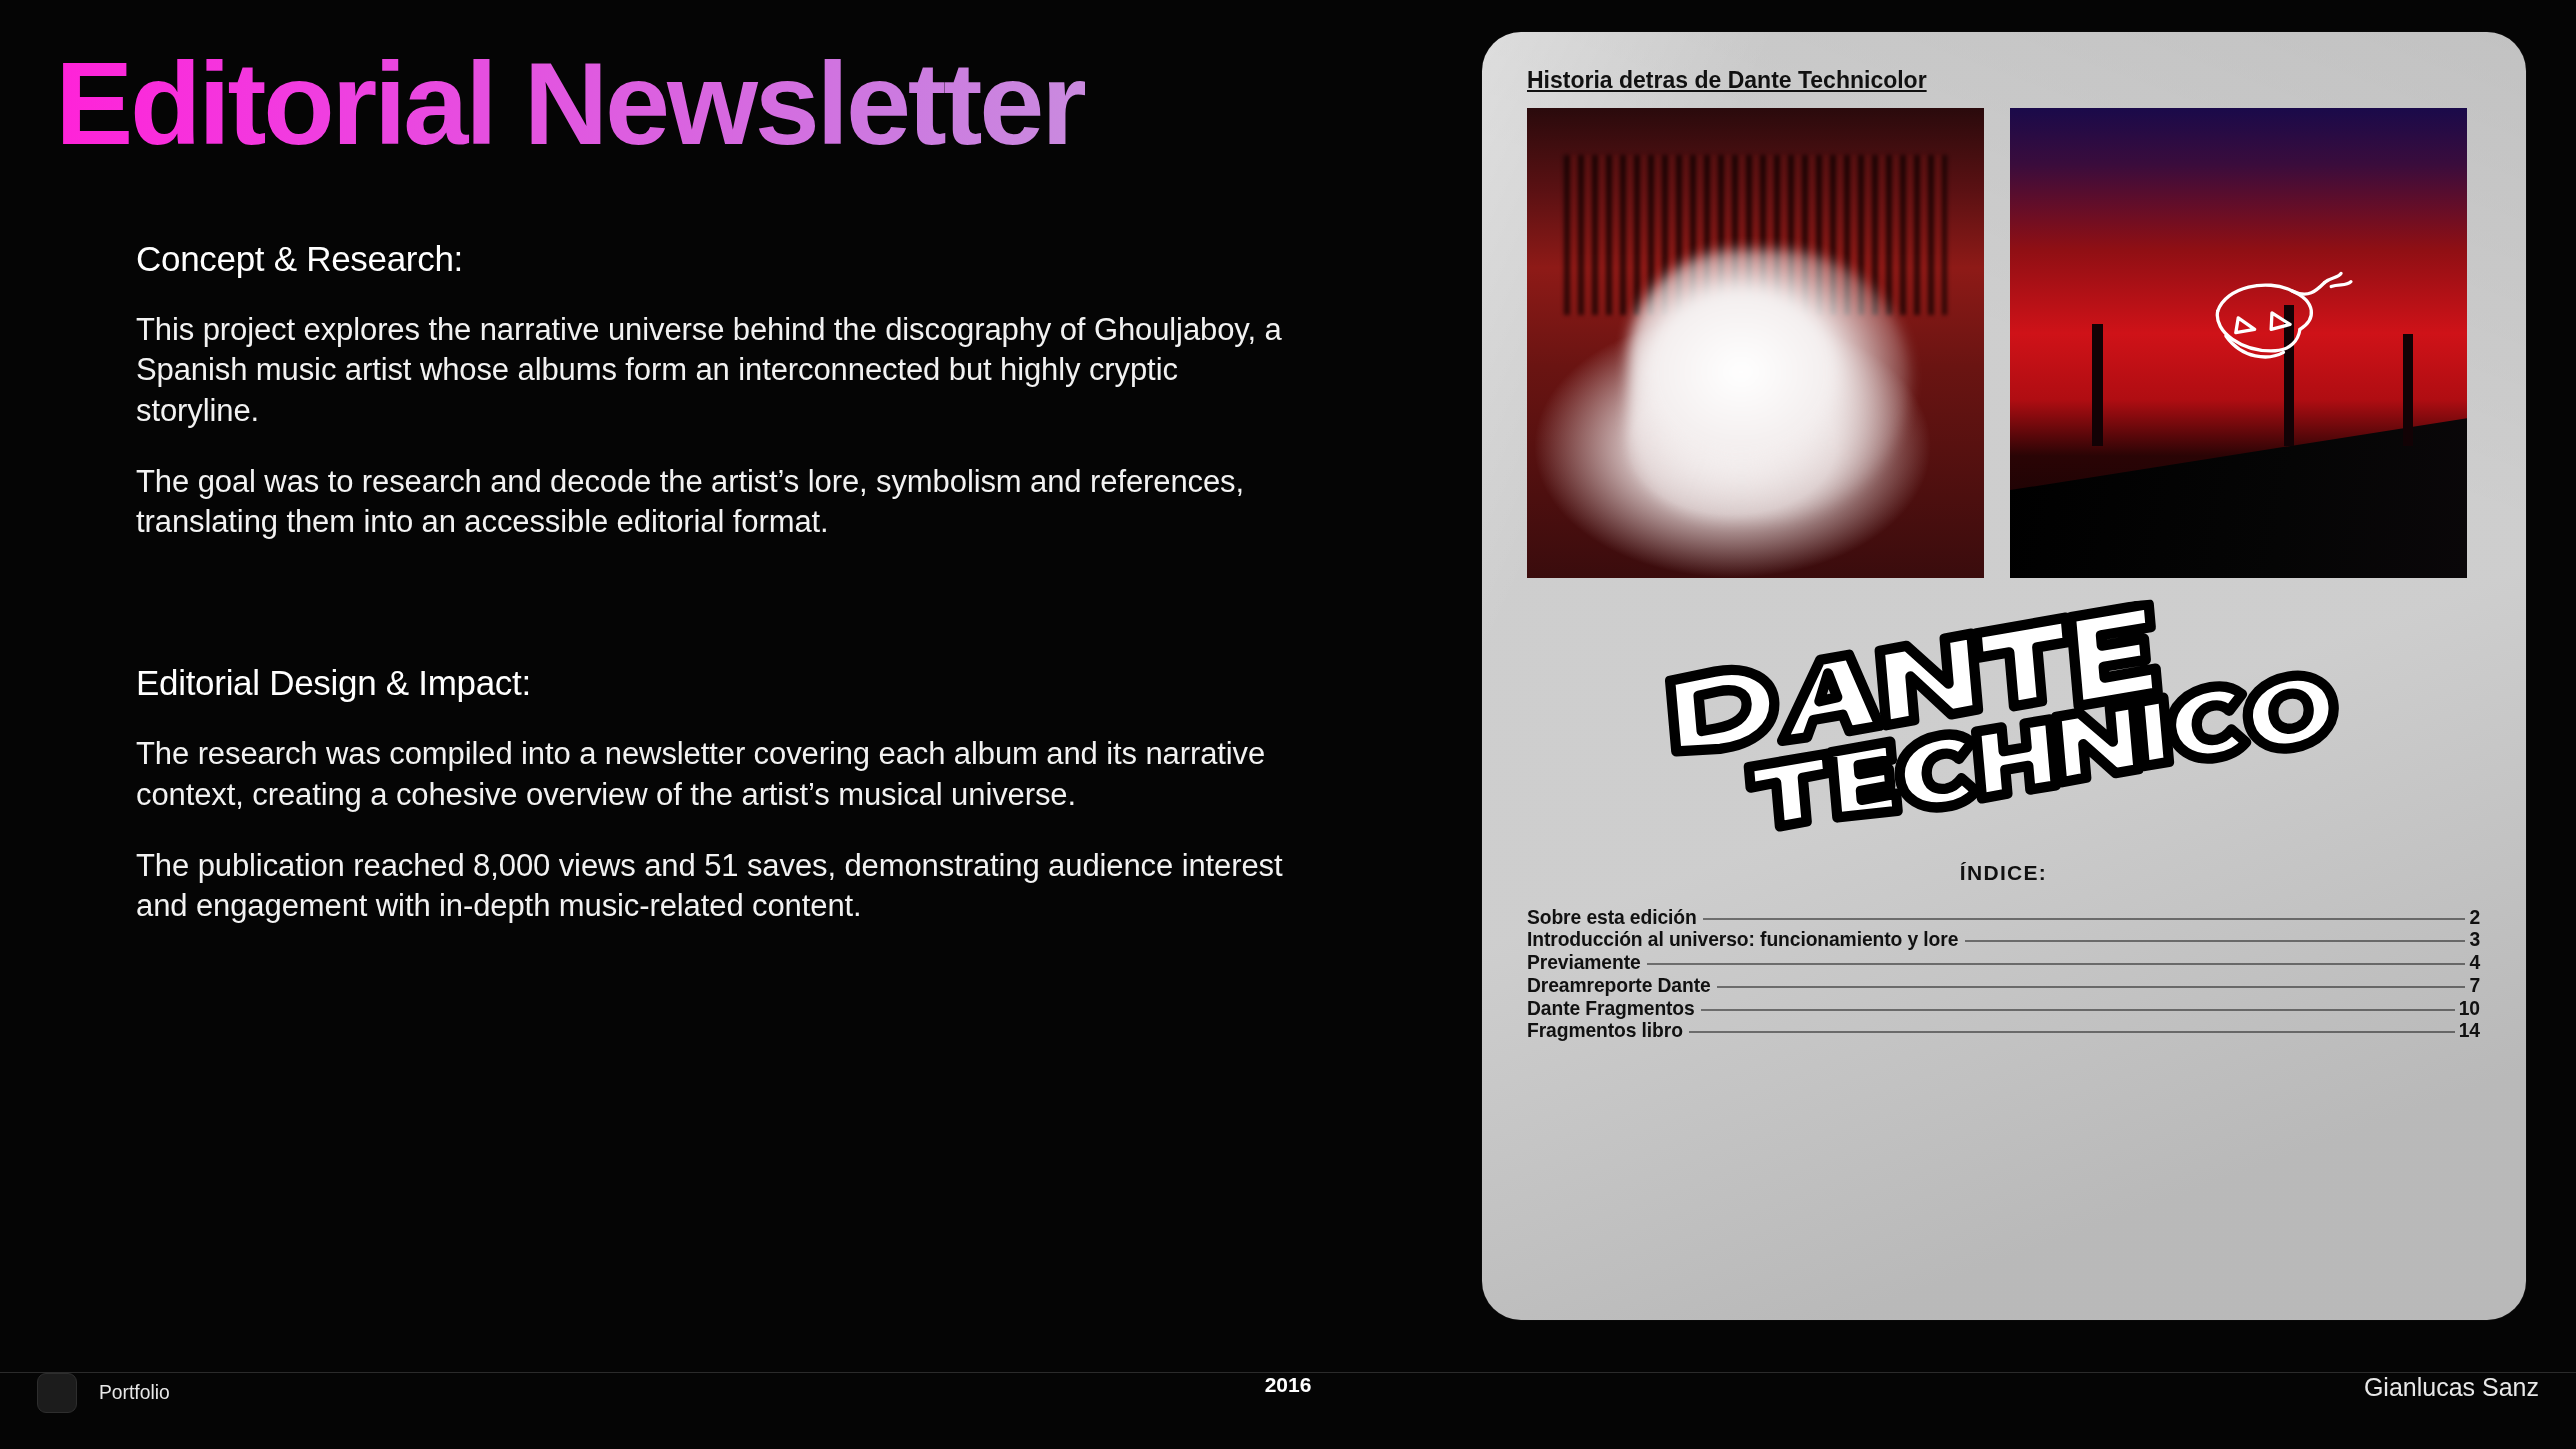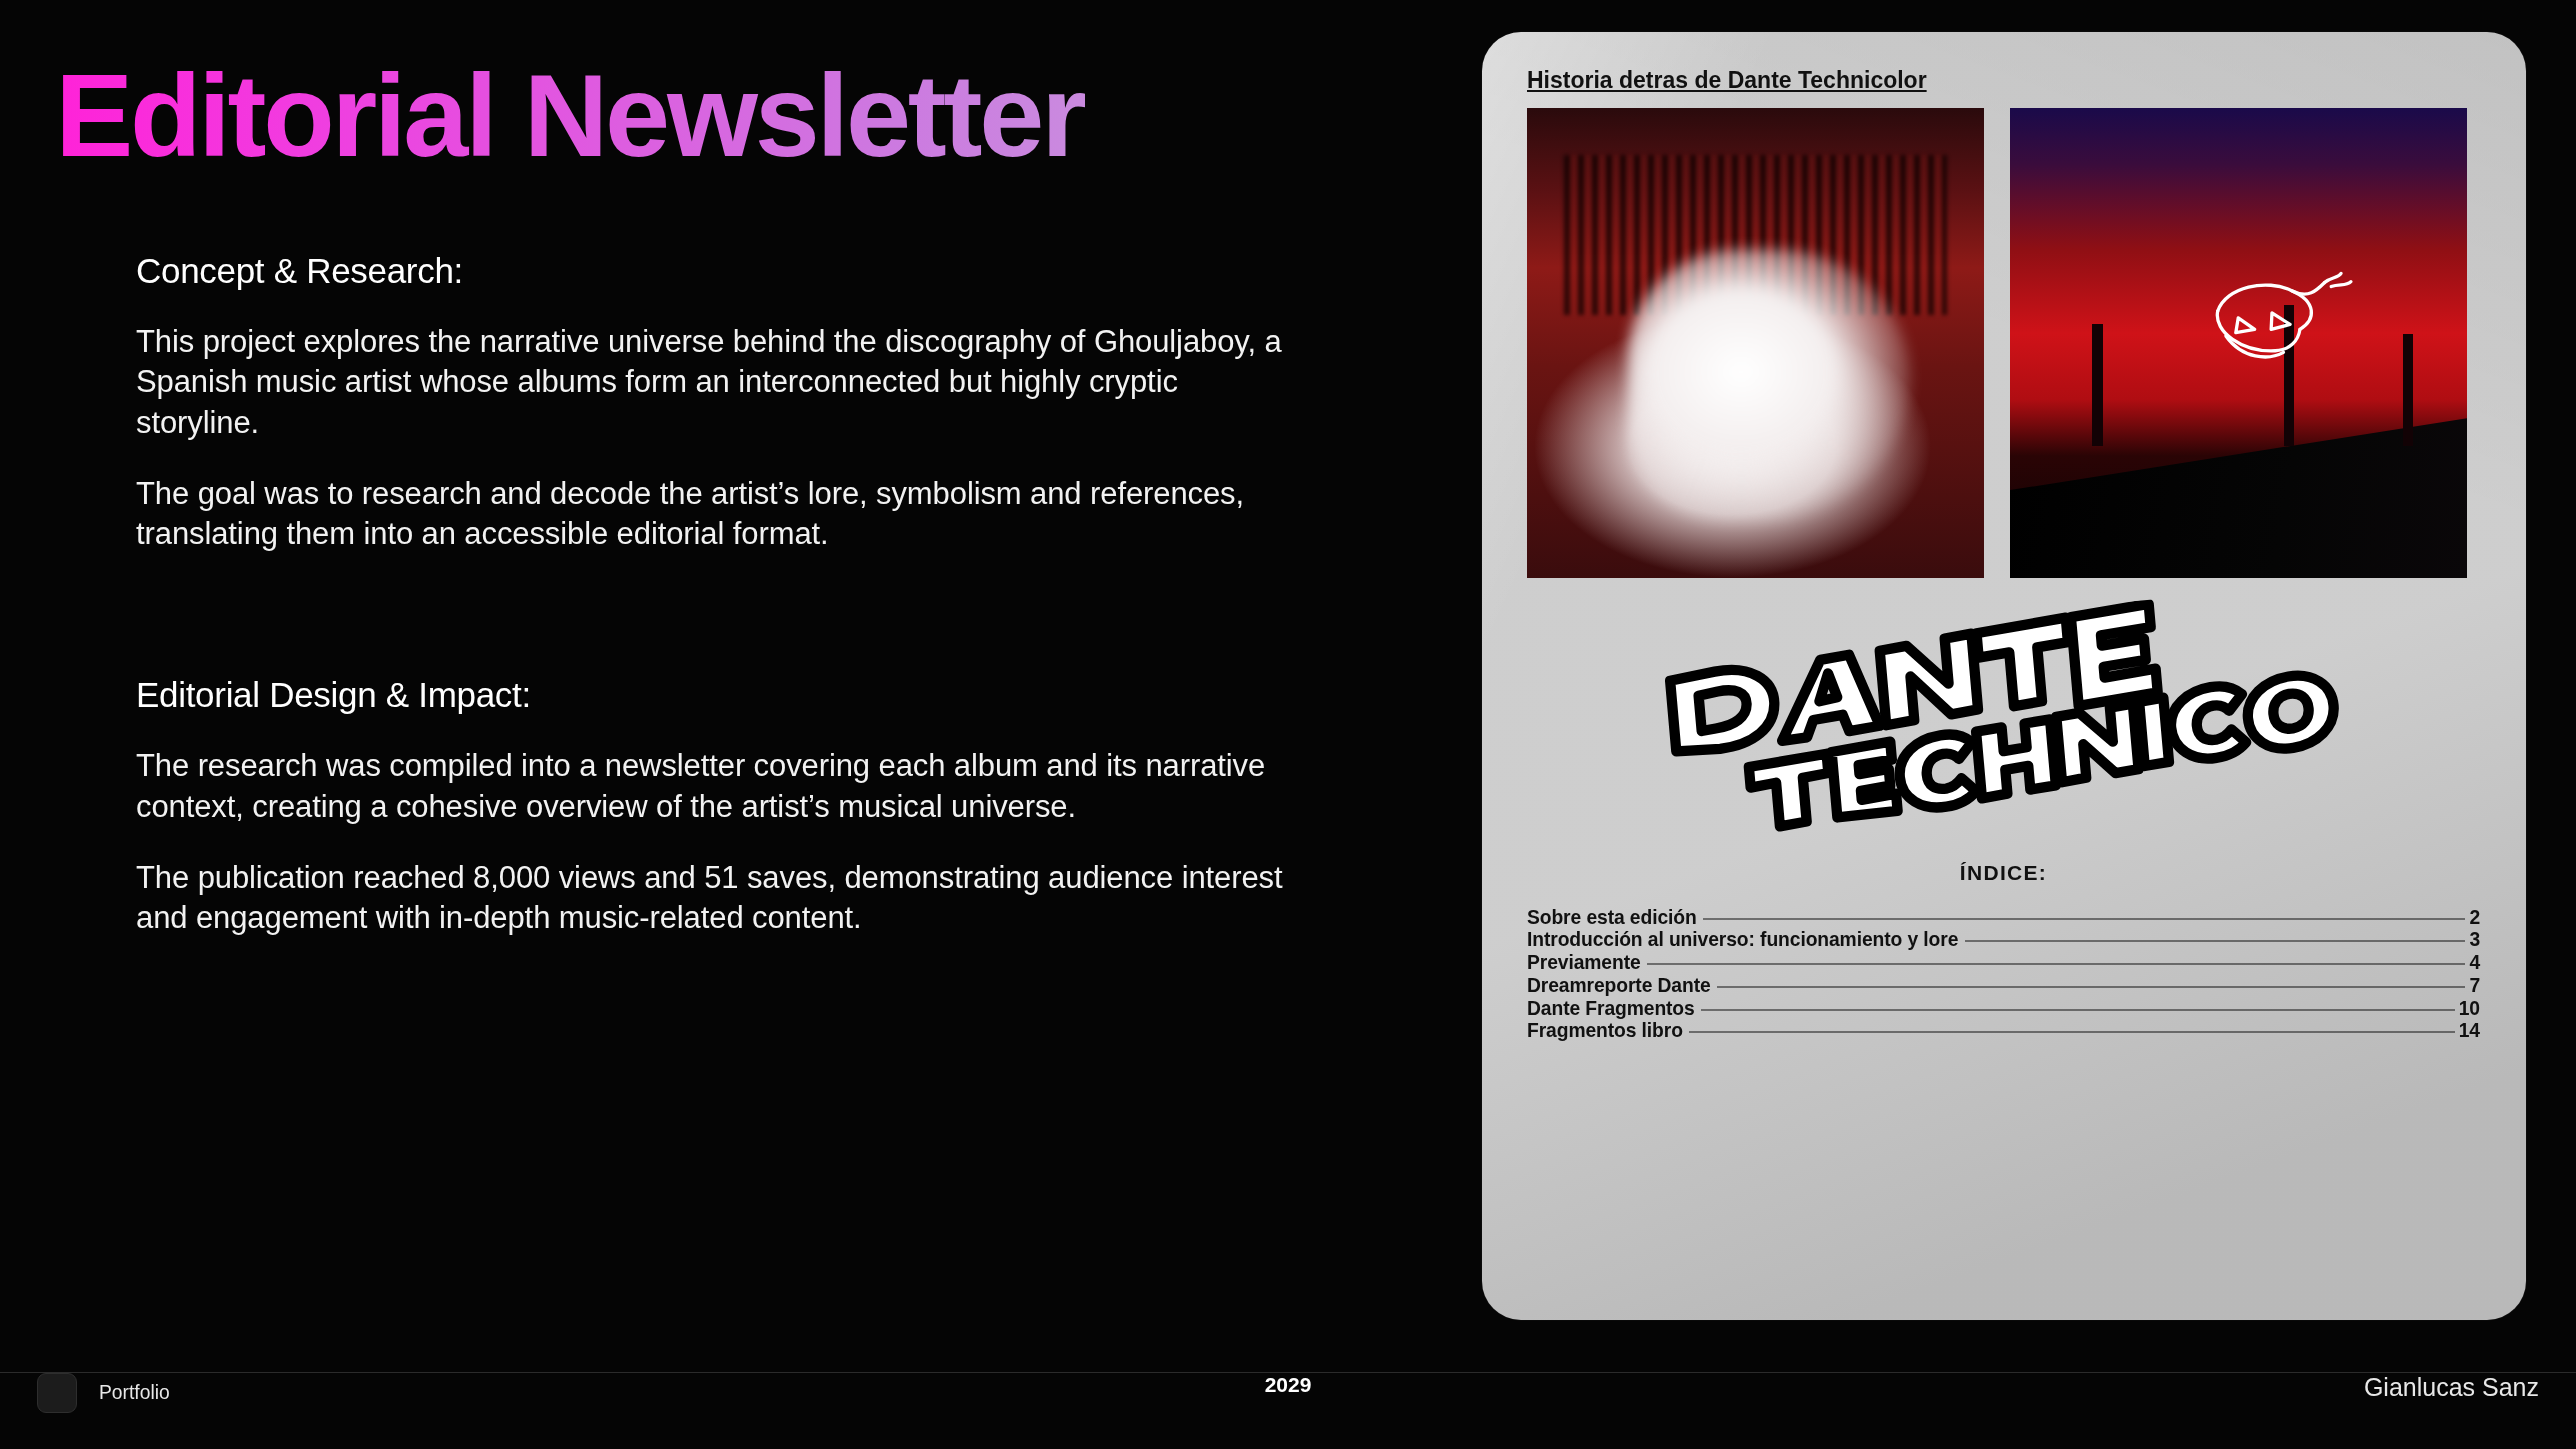--- a/index.html
+++ b/index.html
@@ -13,21 +13,21 @@
   .slide {
     position: relative;
     width: 2576px;
     height: 1449px;
     background: #050505;
   }
 
   
   .left {
     position: absolute;
-    left: 0; top: 12px;
+    left: 0; top: 0;
     width: 1469px;
     height: 1372px;
     padding: 45px 52px 0 52px;
   }
   .title {
     font-size: 117px;
     line-height: 1.0;
     font-weight: 700;
     letter-spacing: -3.2px;
     background: linear-gradient(90deg, #ff22d8 0%, #f13ce0 18%, #cc7ae0 62%, #c6a8dd 100%);
@@ -331,18 +331,18 @@
       </div>
 
     </div>
   </div>
 
   <div class="footer">
     <div class="footer-left">
       <div class="footer-logo"></div>
       <span class="footer-text">Portfolio</span>
     </div>
-    <div class="footer-center">2029</div>
+    <div class="footer-center">2016</div>
     <div class="footer-right">Gianlucas Sanz</div>
   </div>
 
 </div>
 
 
 </body></html>

